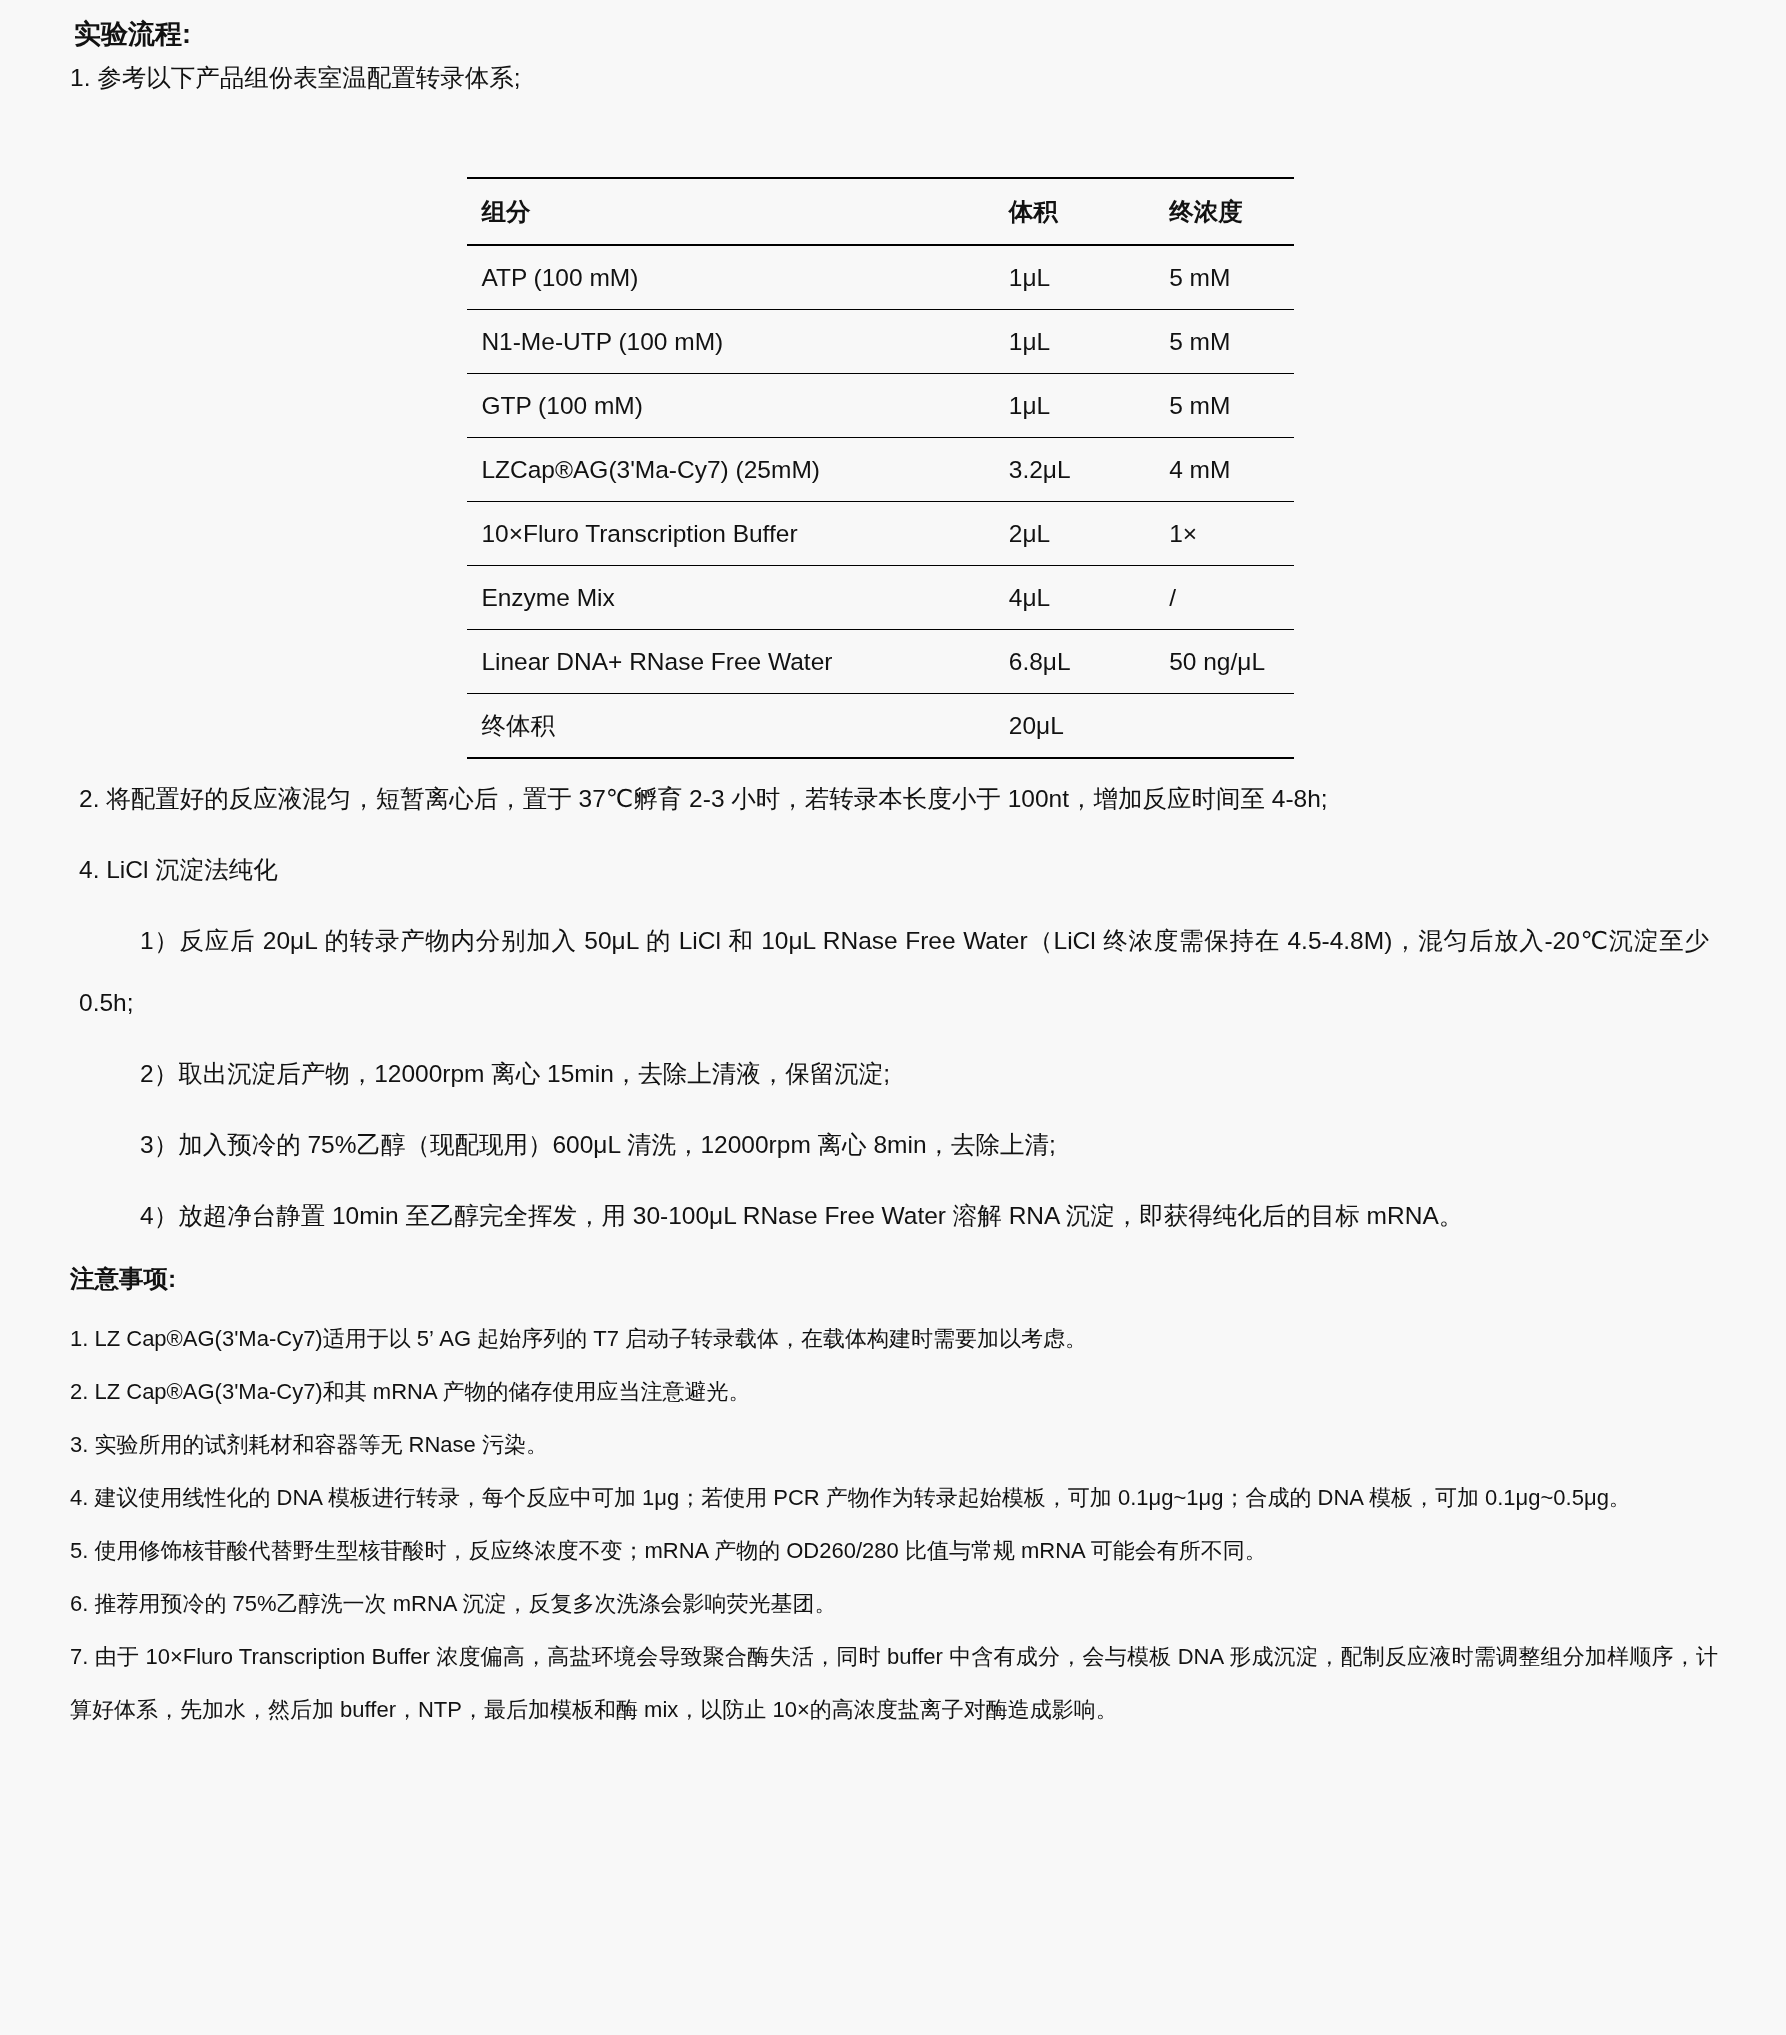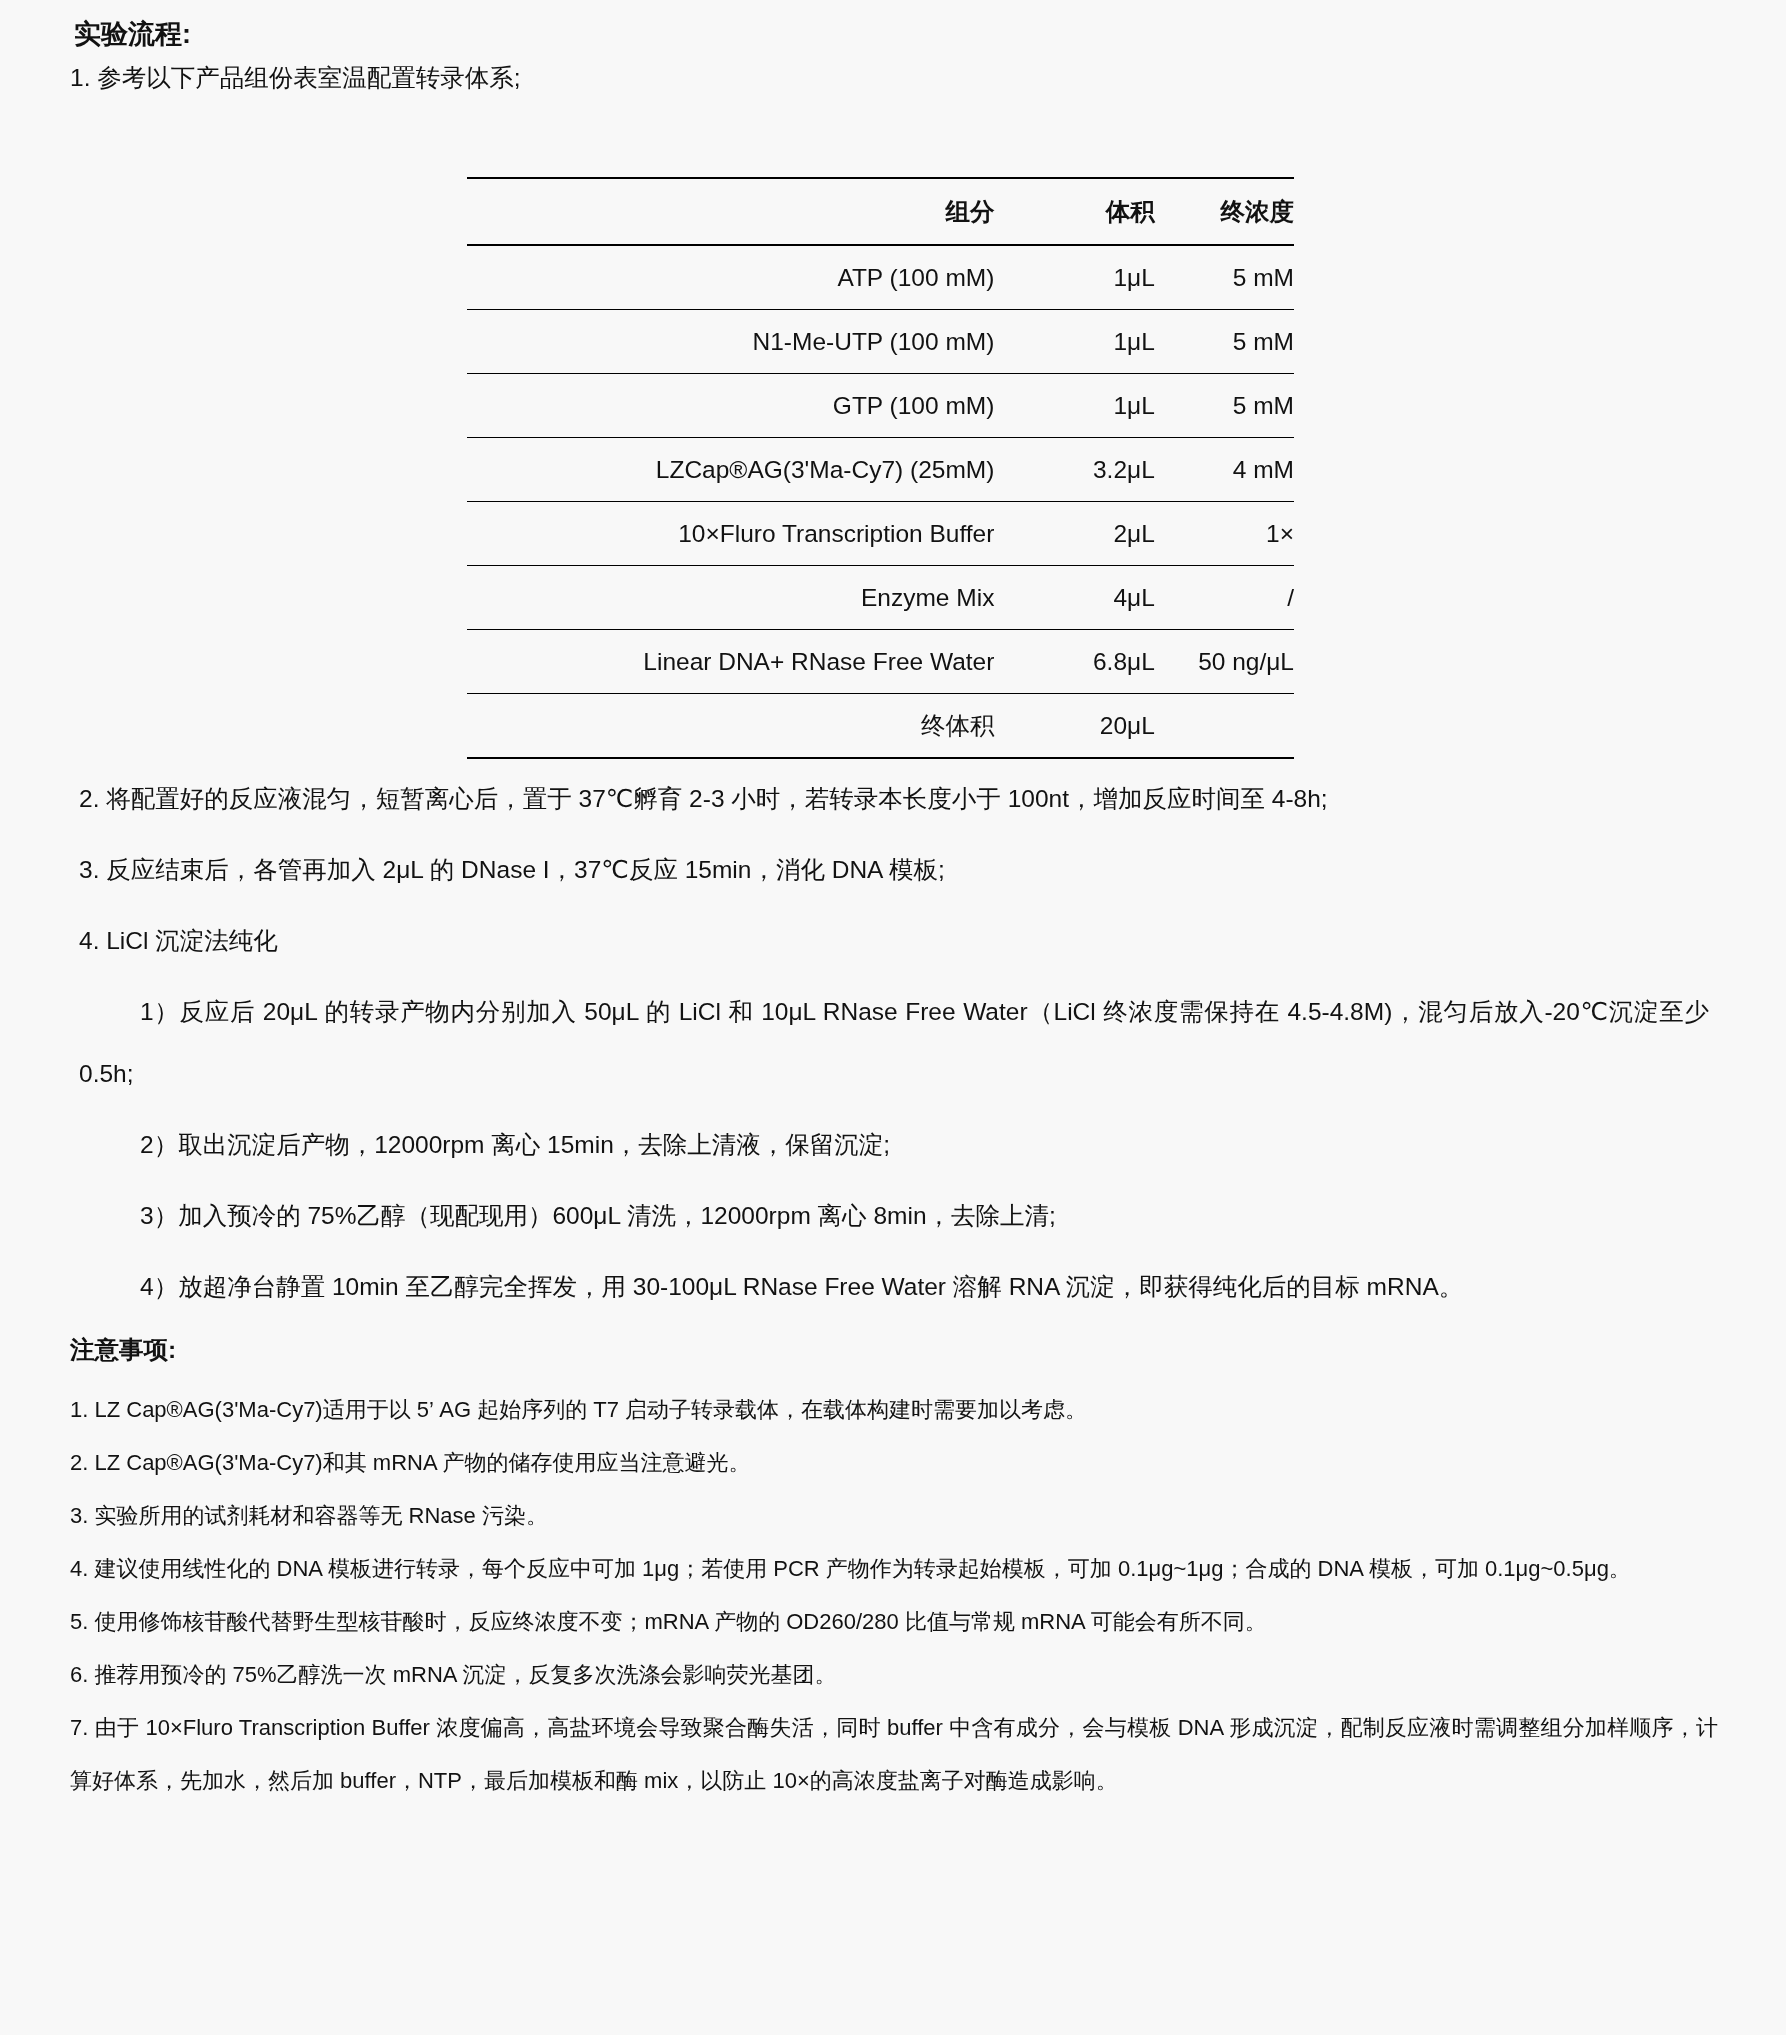--- a/index.html
+++ b/index.html
@@ -32,21 +32,21 @@
   table.reagent {
     border-collapse: collapse;
     width: 100%;
     font-size: 24.5px;
     color: #121212;
   }
   table.reagent tr { border-bottom: 1.4px solid #000; }
   table.reagent tr.head-row { border-top: 2.2px solid #000; border-bottom: 2.2px solid #000; }
   table.reagent tr.last-row { border-bottom: 2.2px solid #000; }
   table.reagent th, table.reagent td {
-    text-align: right;
+    text-align: left;
     vertical-align: middle;
     padding: 0 0 0 14.4px;
     font-weight: normal;
     height: 63px;
   }
   table.reagent th { font-weight: bold; height: 65px; }
   .col-comp { width: 513px; }
   .col-vol  { width: 146px; }
   .col-conc { width: auto; }
 
@@ -129,21 +129,20 @@
           <td>终体积</td>
           <td>20μL</td>
           <td></td>
         </tr>
       </tbody>
     </table>
   </div>
 
   <div class="main-steps">
     <p>2. 将配置好的反应液混匀，短暂离心后，置于 37℃孵育 2-3 小时，若转录本长度小于 100nt，增加反应时间至 4-8h;</p>
-    <p>3. 反应结束后，各管再加入 2μL 的 DNase I，37℃反应 15min，消化 DNA 模板;</p>
     <p>4. LiCl 沉淀法纯化</p>
     <p class="indent">1）反应后 20μL 的转录产物内分别加入 50μL 的 LiCl 和 10μL RNase Free Water（LiCl 终浓度需保持在 4.5-4.8M)，混匀后放入-20℃沉淀至少 0.5h;</p>
     <p class="indent">2）取出沉淀后产物，12000rpm 离心 15min，去除上清液，保留沉淀;</p>
     <p class="indent">3）加入预冷的 75%乙醇（现配现用）600μL 清洗，12000rpm 离心 8min，去除上清;</p>
     <p class="indent">4）放超净台静置 10min 至乙醇完全挥发，用 30-100μL RNase Free Water 溶解 RNA 沉淀，即获得纯化后的目标 mRNA。</p>
   </div>
 
   <p class="h-notes">注意事项:</p>
 
   <div class="notes">

